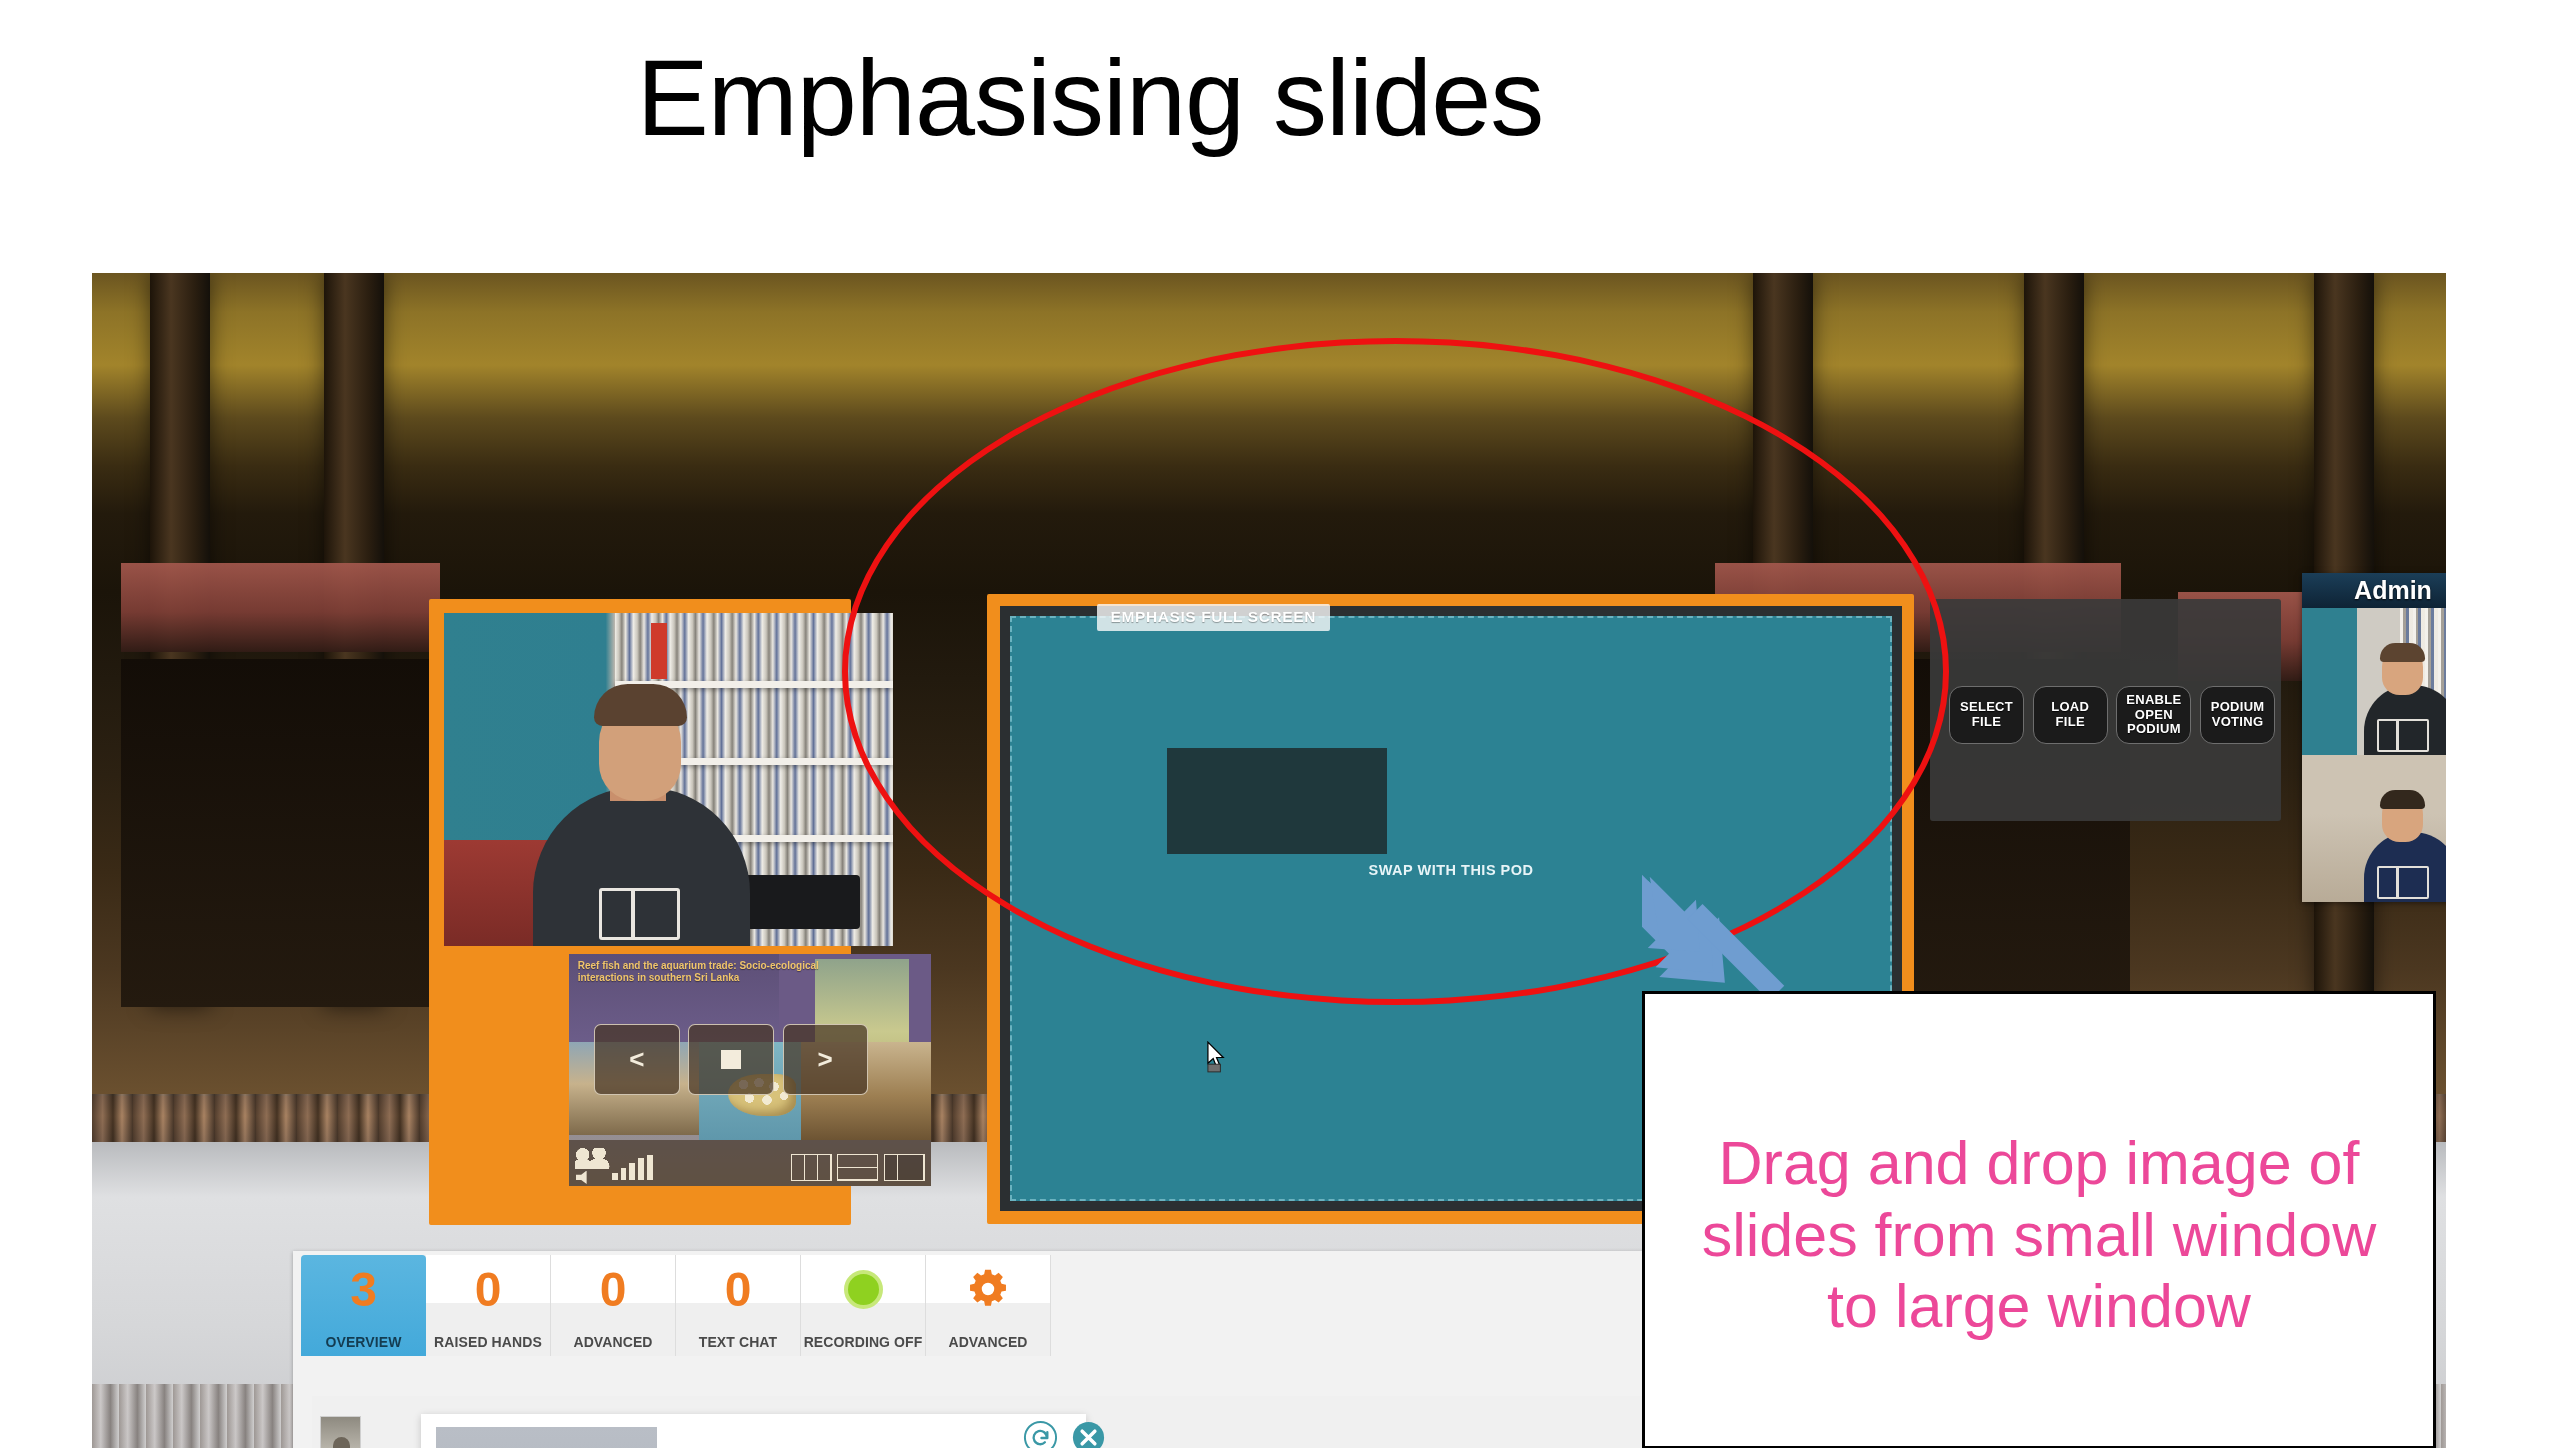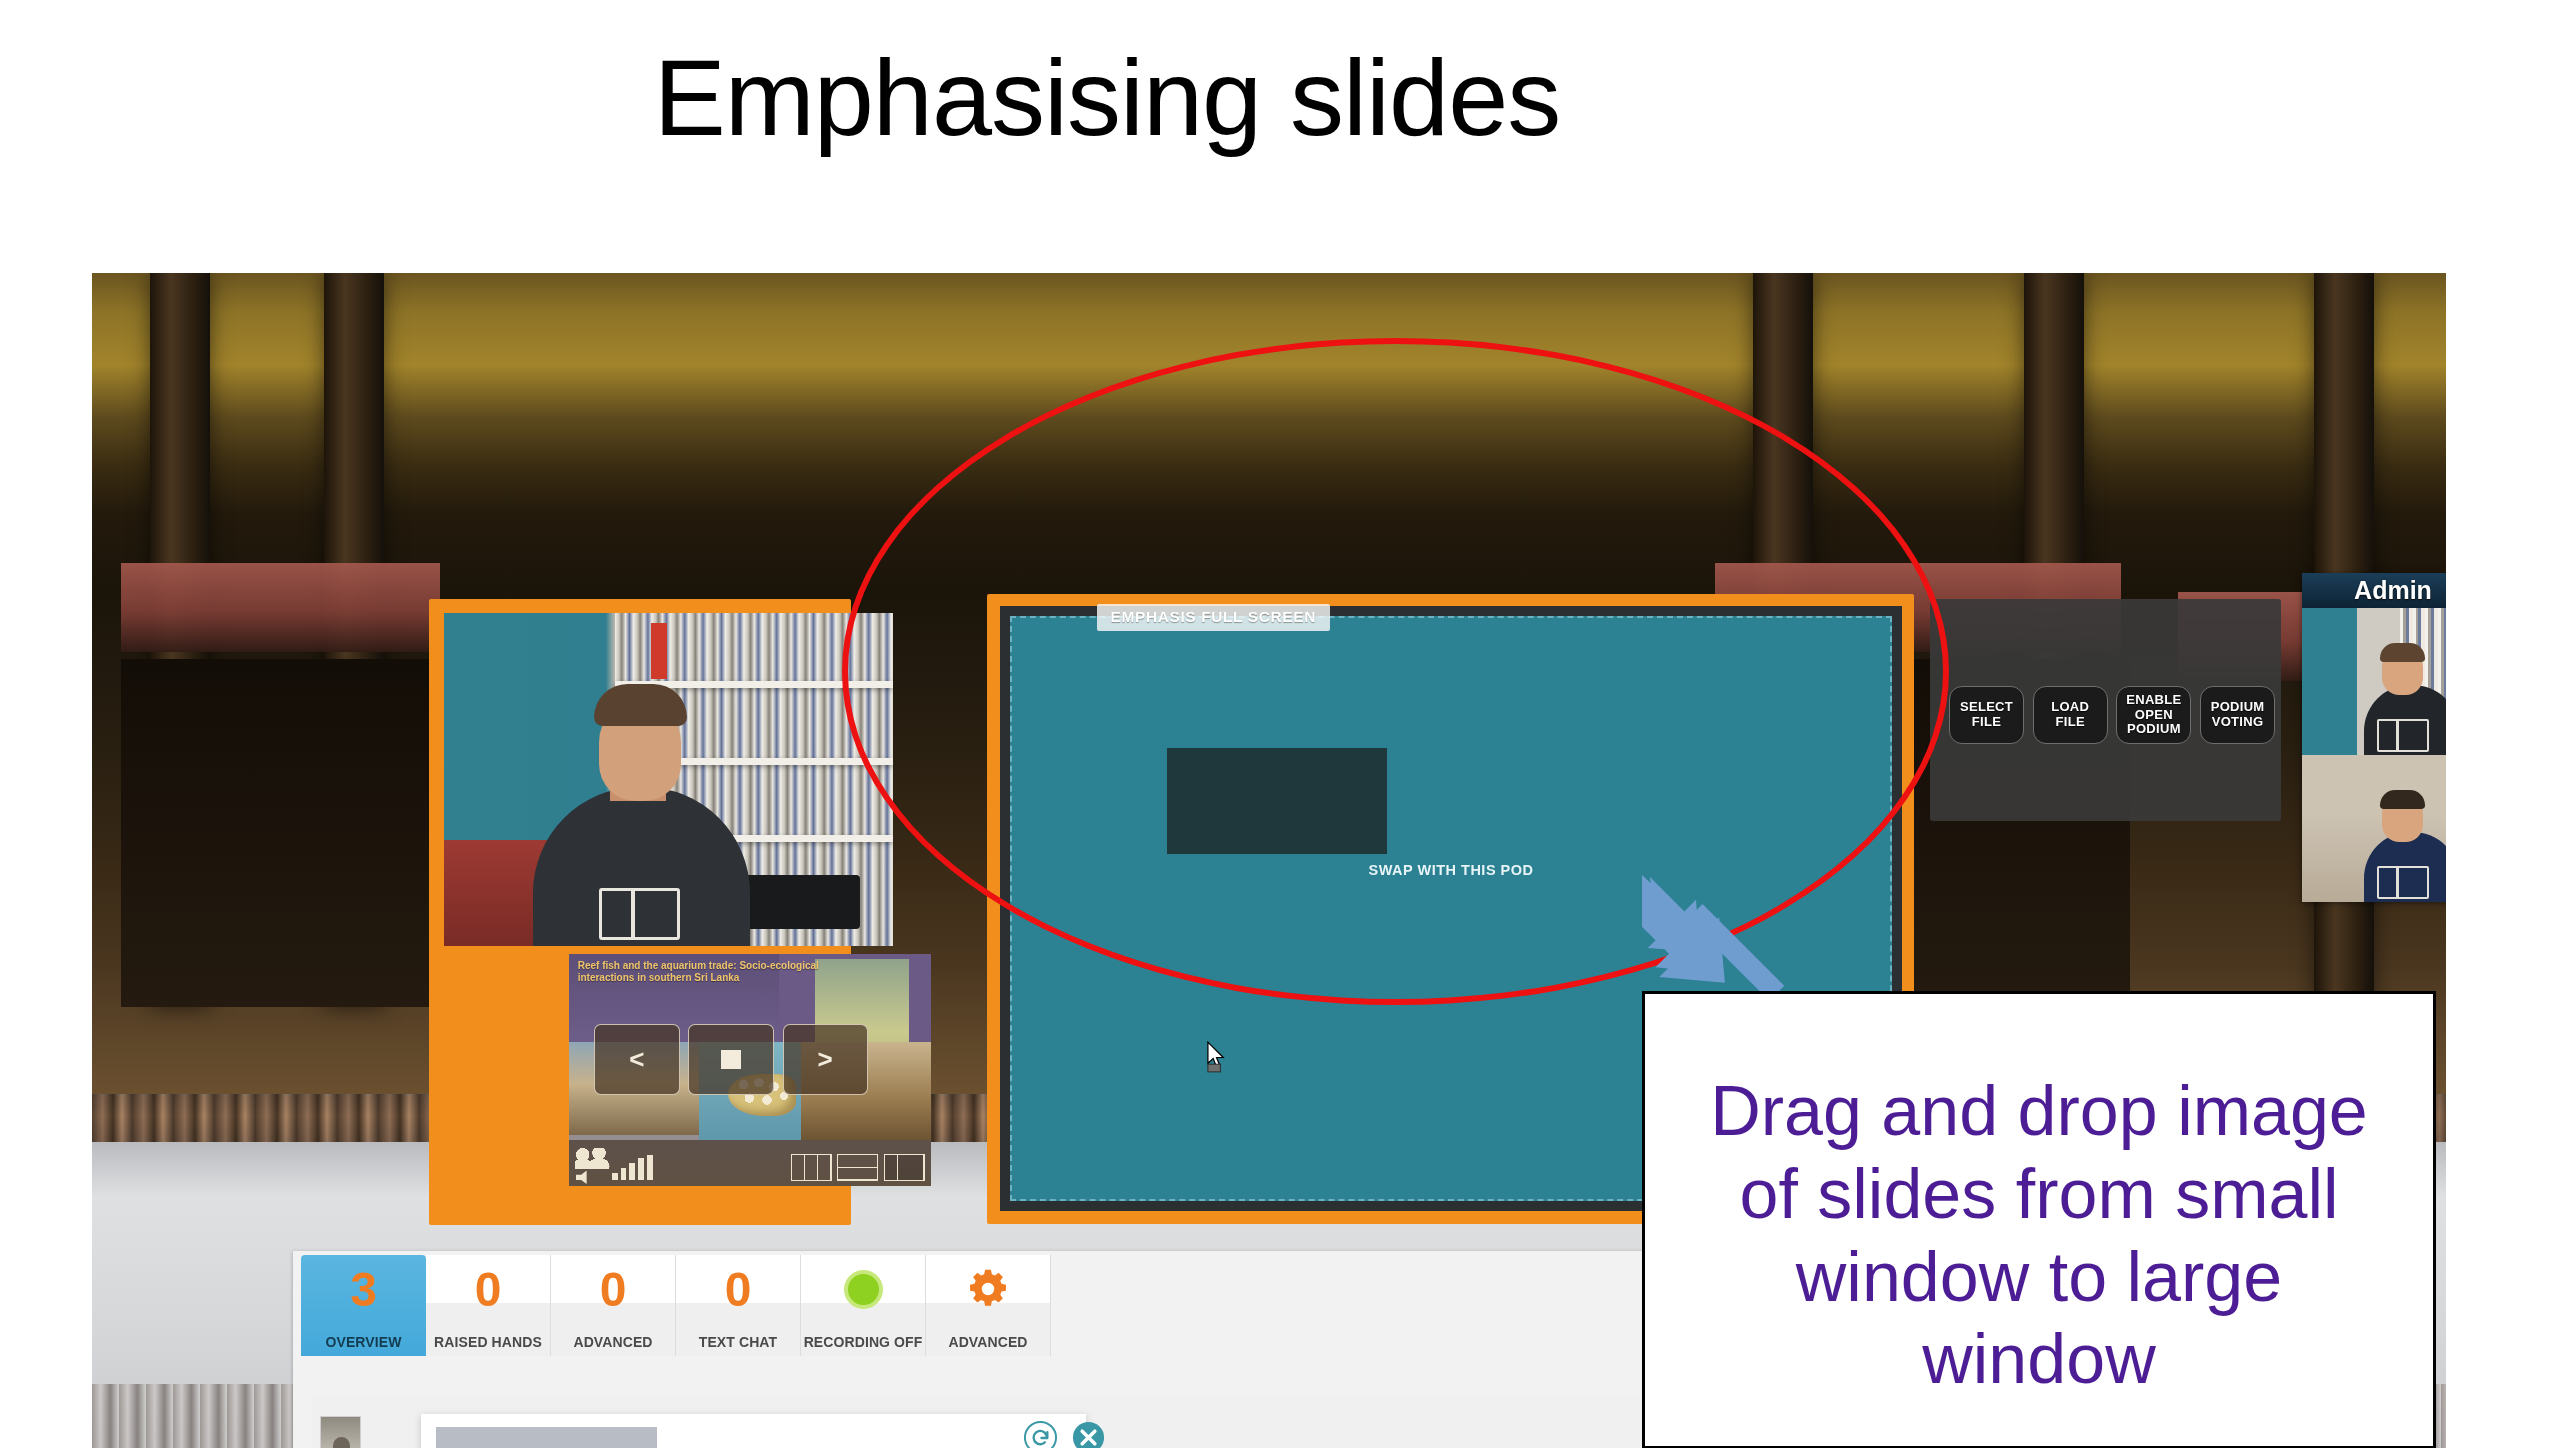--- a/index.html
+++ b/index.html
@@ -18,21 +18,20 @@
     position: absolute;
     left: 0; top: 41px;
     width: 2180px;
     text-align: center;
     font-size: 108px;
     line-height: 1.05;
     font-weight: 400;
     color: #000000;
     letter-spacing: -1px;
     font-family: "Liberation Sans", sans-serif;
-    margin-left: 17px;
   }
 
   
   #screenshot {
     position: absolute;
     left: 92px; top: 273px;
     width: 2354px; height: 1175px;
     overflow: hidden;
     background: #221508;
   }
@@ -438,23 +437,23 @@
     position: absolute;
     left: 1642px; top: 991px;
     width: 794px; height: 458px;
     background: #ffffff;
     border: 3.9px solid #000000;
     box-sizing: border-box;
     z-index: 22;
     display: flex; align-items: center; justify-content: center;
   }
   #callout-text {
-    font-size: 70px;
+    font-size: 61px;
     line-height: 1.18;
-    color: #4c1d95;
+    color: #ec4899;
     text-align: center;
     padding: 0 27px;
     font-family: "Liberation Sans", sans-serif;
     margin-top: 31px;
   }
 </style>
 </head>
 <body>
 
 <div id="slide-title">Emphasising slides</div>

